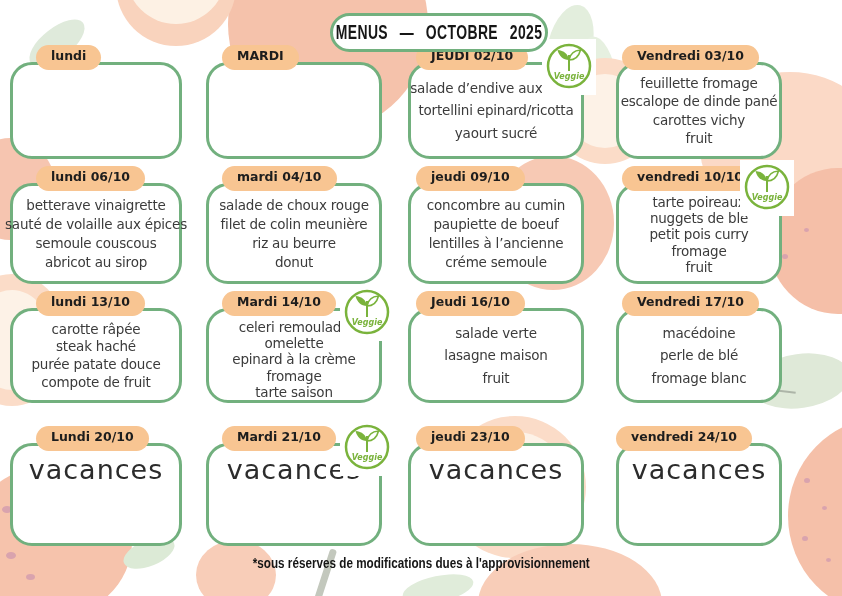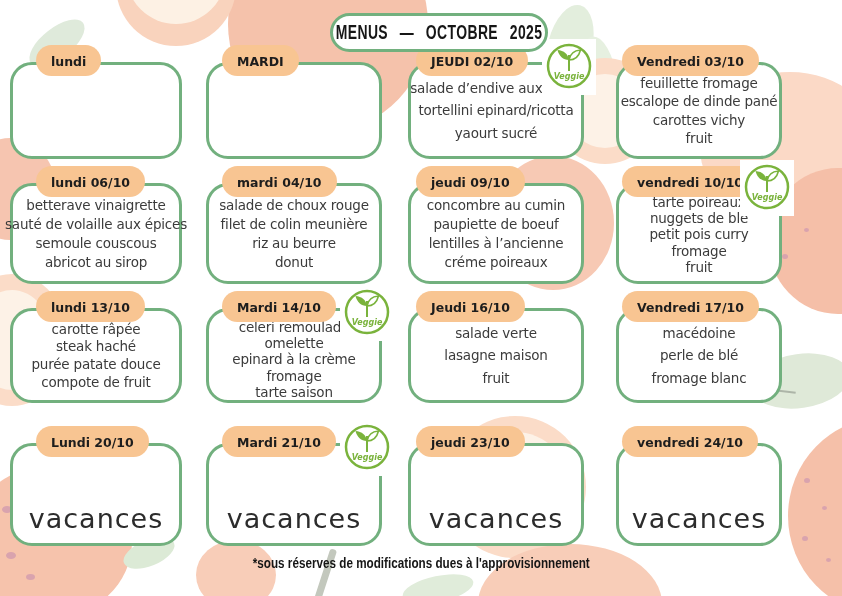--- a/index.html
+++ b/index.html
@@ -32,25 +32,25 @@
   
   .cell{position:absolute;z-index:2;}
   .card{
     position:absolute;inset:0;background:#fff;border:3.5px solid #72b07e;border-radius:22px;
   }
   .items{
     position:absolute;inset:8px 3px;display:flex;flex-direction:column;
     justify-content:space-evenly;align-items:center;text-align:center;overflow:visible;
   }
   .item{font-size:13.5px;color:#3b3b3b;letter-spacing:-.2px;line-height:1.2;white-space:nowrap;}
-  .vacation .items{justify-content:flex-end;}
+  .vacation .items{justify-content:flex-start;}
   .vacation .item{font-size:27px;color:#2c2c2c;letter-spacing:1px;}
   .tab{
     position:absolute;top:-17px;background:#f8c592;border-radius:16px;
-    padding:6px 15px 6px 15px;white-space:nowrap;z-index:2;
+    padding:0 15px 6px 15px;white-space:nowrap;z-index:2;
   }
   .tab-text{font-weight:700;font-size:12.5px;color:#1d1d1d;letter-spacing:0;}
   .veggie{position:absolute;top:-23px;right:-12px;width:54px;height:56px;background:#fca5a5;z-index:3;}
   
   .footer{
     position:absolute;left:0;right:0;top:556px;text-align:center;z-index:3;
     font-family:"Liberation Sans",sans-serif;font-weight:800;font-size:13px;color:#161616;
   }
   .footer span{display:inline-block;transform:scale(.9,1.1);white-space:nowrap;letter-spacing:0;}
 </style>
@@ -196,21 +196,21 @@
       <span class="tab-text">mardi 04/10</span>
     </div>
 
   </div>
     <div class="cell" style="left: 408px; top: 183px; width: 176px; height: 101px;">
     <div class="card">
       <div class="items">
           <div class="item">concombre au cumin</div>
           <div class="item">paupiette de boeuf</div>
           <div class="item">lentilles à l’ancienne</div>
-          <div class="item">créme poireaux</div>
+          <div class="item">créme semoule</div>
         </div>
     </div>
     <div class="tab" style="left: 8px;">
       <span class="tab-text">jeudi 09/10</span>
     </div>
 
   </div>
     <div class="cell" style="left: 616px; top: 183px; width: 166px; height: 101px;">
     <div class="card">
       <div class="items">
@@ -340,21 +340,21 @@
       <span class="tab-text">jeudi 23/10</span>
     </div>
 
   </div>
     <div class="cell vacation" style="left: 616px; top: 443px; width: 166px; height: 103px;">
     <div class="card">
       <div class="items">
           <div class="item">vacances</div>
         </div>
     </div>
-    <div class="tab" style="left: 6px;">
+    <div class="tab" style="left: 0;">
       <span class="tab-text">vendredi 24/10</span>
     </div>
 
   </div>
   </div>
 
 <div class="footer">
   <span>*sous réserves de modifications dues à l'approvisionnement</span>
 </div>
 

